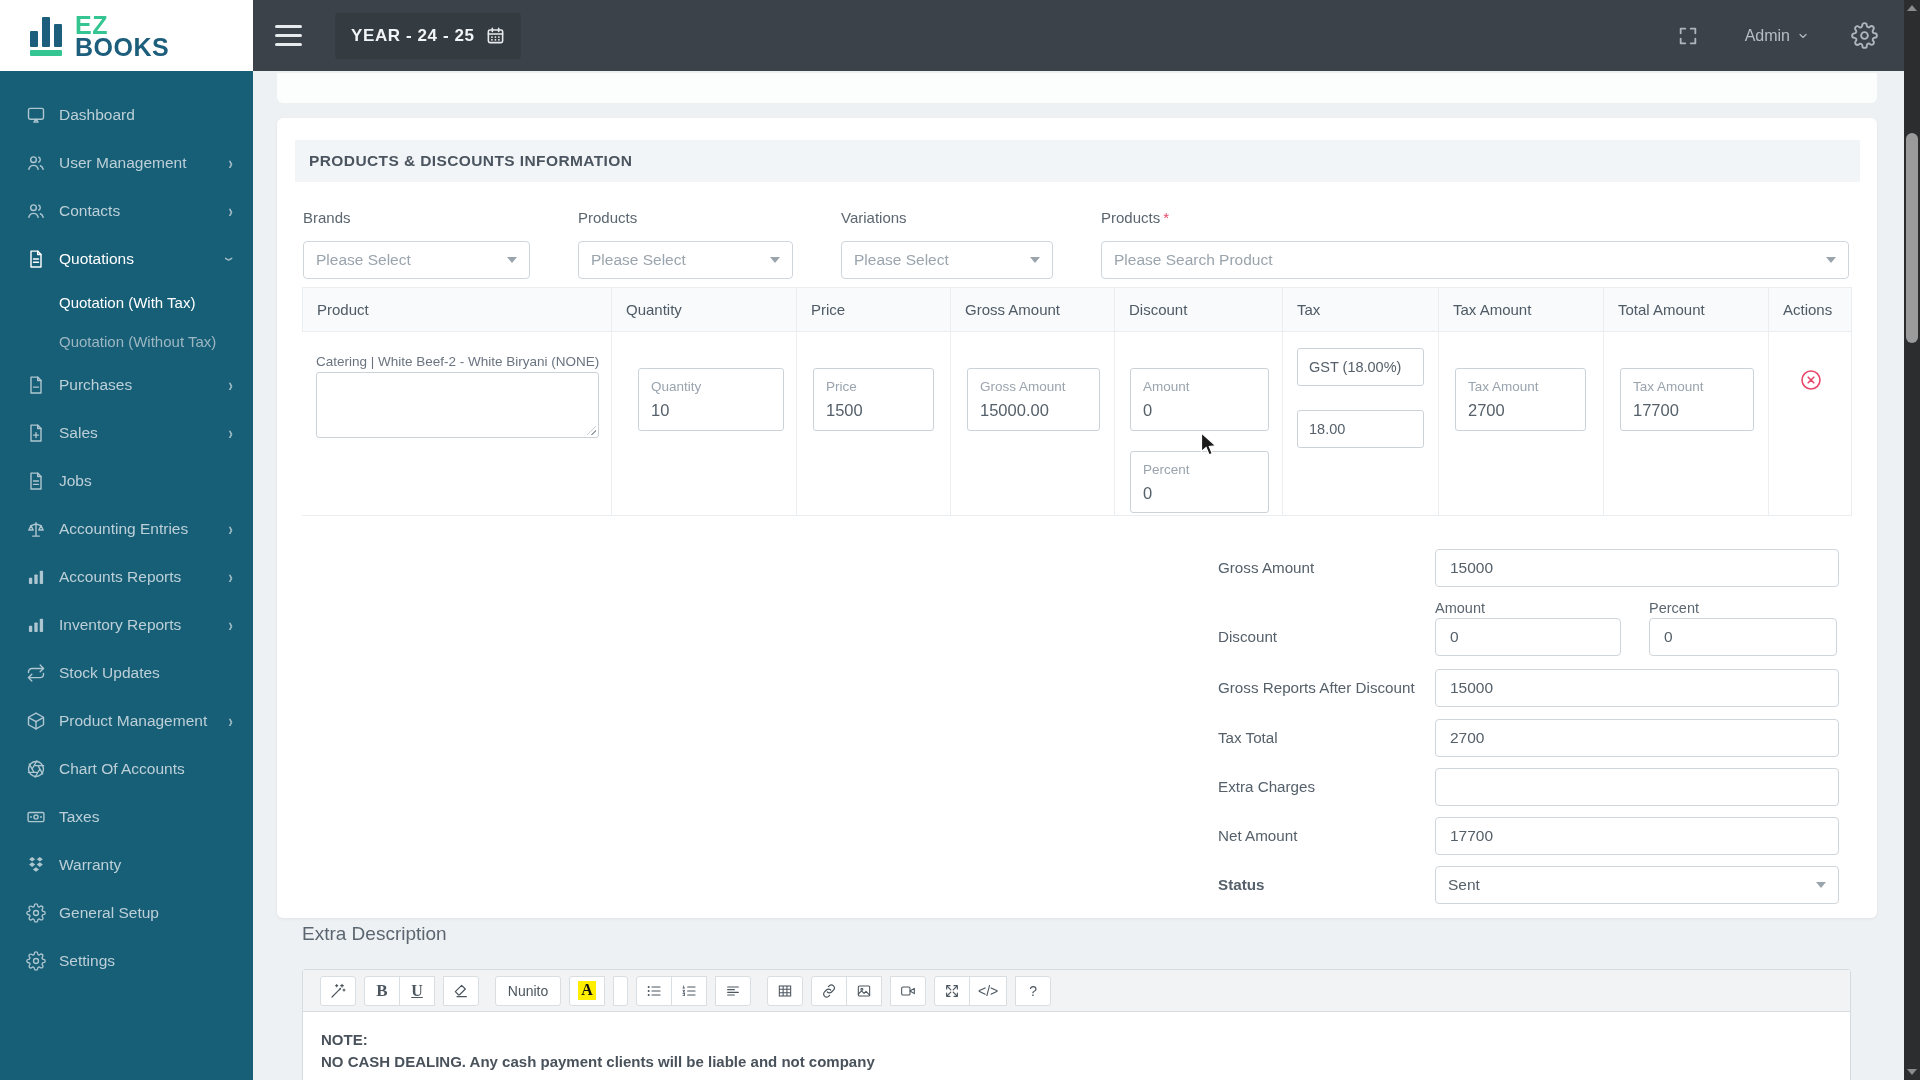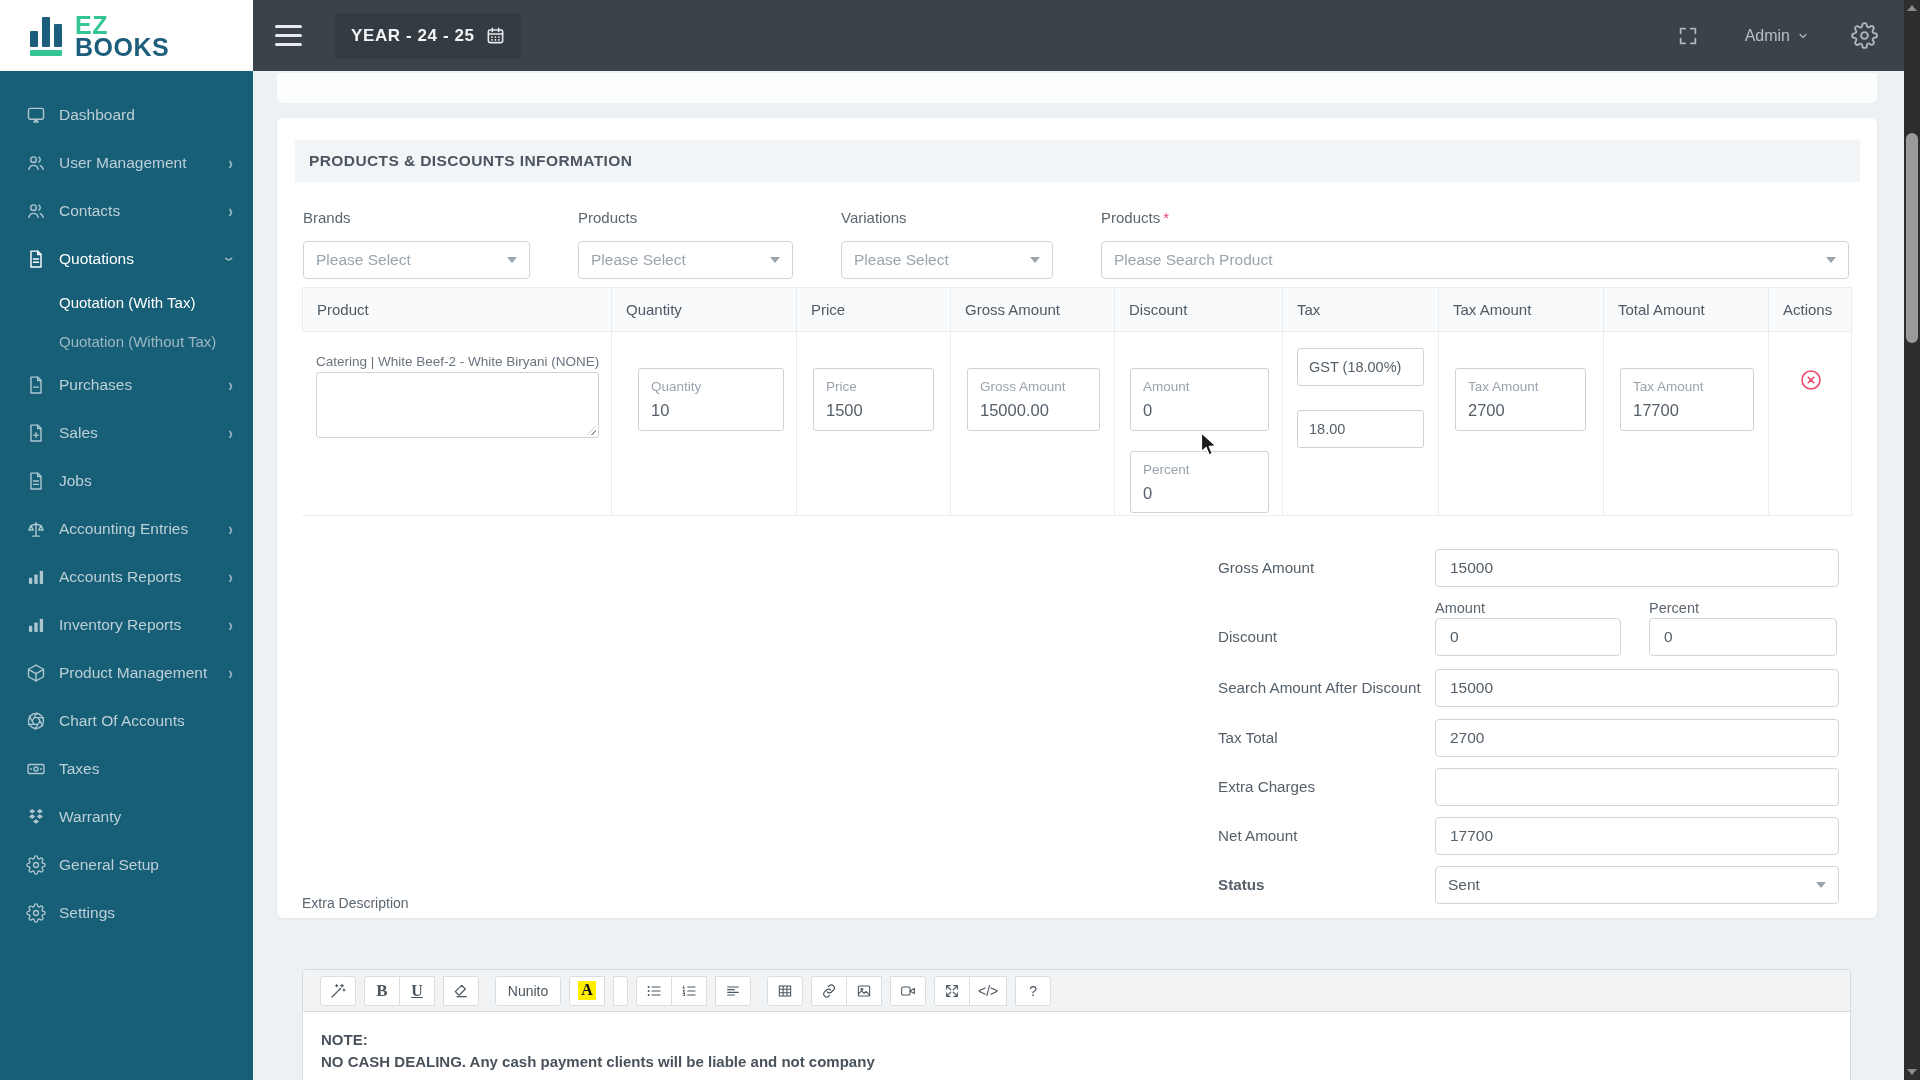--- a/index.html
+++ b/index.html
@@ -99,21 +99,21 @@
   .row-del { position:absolute; left:30px; top:36px; cursor:pointer; }
 
   
   .sum-label { position:absolute; left:941px; font-size:15.2px; color:#55606a; }
   .sum-sublabel { position:absolute; font-size:14.5px; color:#5b6670; }
   .sum-input { position:absolute; height:38px; border:1px solid #cfd6db; border-radius:4px; background:#fff;
     padding:0 14px; font-size:15.5px; color:#55606a; font-family:"Liberation Sans",sans-serif; outline:none; width:404px; left:1158px; }
   .sum-select { position:absolute; left:1158px; width:404px; height:38px; }
 
   
-  .extra-label { position:absolute; left:49px; top:824px; font-size:14px; color:#5b6670; }
+  .extra-label { position:absolute; left:49px; top:852px; font-size:19px; color:#5b6670; }
   .editor { position:absolute; left:49px; top:898px; width:1549px; height:190px; border:1px solid #d6dbdf; border-radius:3px; background:#fff; }
   .ed-toolbar { height:42px; background:#f1f3f5; border-bottom:1px solid #d6dbdf; display:flex; align-items:center; padding:0 9px; gap:8px; }
   .btn-group { display:flex; }
   .ed-btn { height:30px; min-width:36px; background:#fff; border:1px solid #d9dee2; margin-left:-1px;
     display:flex; align-items:center; justify-content:center; font-size:14px; color:#4c565f; cursor:pointer; padding:0 8px; }
   .btn-group .ed-btn:first-child { border-radius:3px 0 0 3px; margin-left:0; }
   .btn-group .ed-btn:last-child { border-radius:0 3px 3px 0;margin-left:8px; }
   .btn-group .ed-btn:only-child { border-radius:3px; }
   .ed-btn.bold-b { font-family:"Liberation Serif",serif; font-weight:bold; font-size:17px; }
   .ed-btn.underline-u { font-family:"Liberation Serif",serif; font-weight:bold; font-size:16px; text-decoration:underline; }
@@ -308,20 +308,31 @@
       <svg width="20" height="20" viewBox="0 0 24 24" fill="currentColor">
           <rect x="3.5" y="13" width="4" height="7.5" rx="1"></rect>
           <rect x="10" y="9" width="4" height="11.5" rx="1"></rect>
           <rect x="16.5" y="4.5" width="4" height="16" rx="1"></rect>
         </svg>
     </span>
     <span class="nav-label">Inventory Reports</span>
     <span class="nav-chev">›</span>
   </div>
 
+  <div class="nav-item">
+    <span class="nav-icon">
+      <svg width="20" height="20" viewBox="0 0 24 24" fill="none" stroke="currentColor" stroke-width="1.7" stroke-linecap="round" stroke-linejoin="round">
+          <path d="M17 2.5l4 4-4 4"></path>
+          <path d="M3 11.5v-1a4 4 0 0 1 4-4h14"></path>
+          <path d="M7 21.5l-4-4 4-4"></path>
+          <path d="M21 12.5v1a4 4 0 0 1-4 4H3"></path>
+        </svg>
+    </span>
+    <span class="nav-label">Stock Updates</span>
+  </div>
 
   <div class="nav-item">
     <span class="nav-icon">
       <svg width="20" height="20" viewBox="0 0 24 24" fill="none" stroke="currentColor" stroke-width="1.7" stroke-linecap="round" stroke-linejoin="round">
           <path d="M21 16.5v-9L12 2.5l-9 5v9l9 5z"></path>
           <path d="M3.3 7.9L12 12.8l8.7-4.9"></path>
           <path d="M12 21.5v-8.7"></path>
         </svg>
     </span>
     <span class="nav-label">Product Management</span>
@@ -499,21 +510,21 @@
 
     <div class="sum-label" style="top:441px;">Gross Amount</div>
     <input class="sum-input" style="top: 431px;" readonly="" value="15000">
 
     <div class="sum-sublabel" style="left:1158px; top:482px;">Amount</div>
     <div class="sum-sublabel" style="left:1372px; top:482px;">Percent</div>
     <div class="sum-label" style="top:510px;">Discount</div>
     <input class="sum-input" style="top: 500px; left: 1158px; width: 186px;" readonly="" value="0">
     <input class="sum-input" style="top: 500px; left: 1372px; width: 188px;" readonly="" value="0">
 
-    <div class="sum-label" style="top:561px;">Search Amount After Discount</div>
+    <div class="sum-label" style="top:561px;">Gross Reports After Discount</div>
     <input class="sum-input" style="top: 551px;" readonly="" value="15000">
 
     <div class="sum-label" style="top:611px;">Tax Total</div>
     <input class="sum-input" style="top: 601px;" readonly="" value="2700">
 
     <div class="sum-label" style="top:660px;text-align:center;">Extra Charges</div>
     <input class="sum-input" style="top: 650px;" value="">
 
     <div class="sum-label" style="top:709px;">Net Amount</div>
     <input class="sum-input" style="top: 699px;" readonly="" value="17700">

